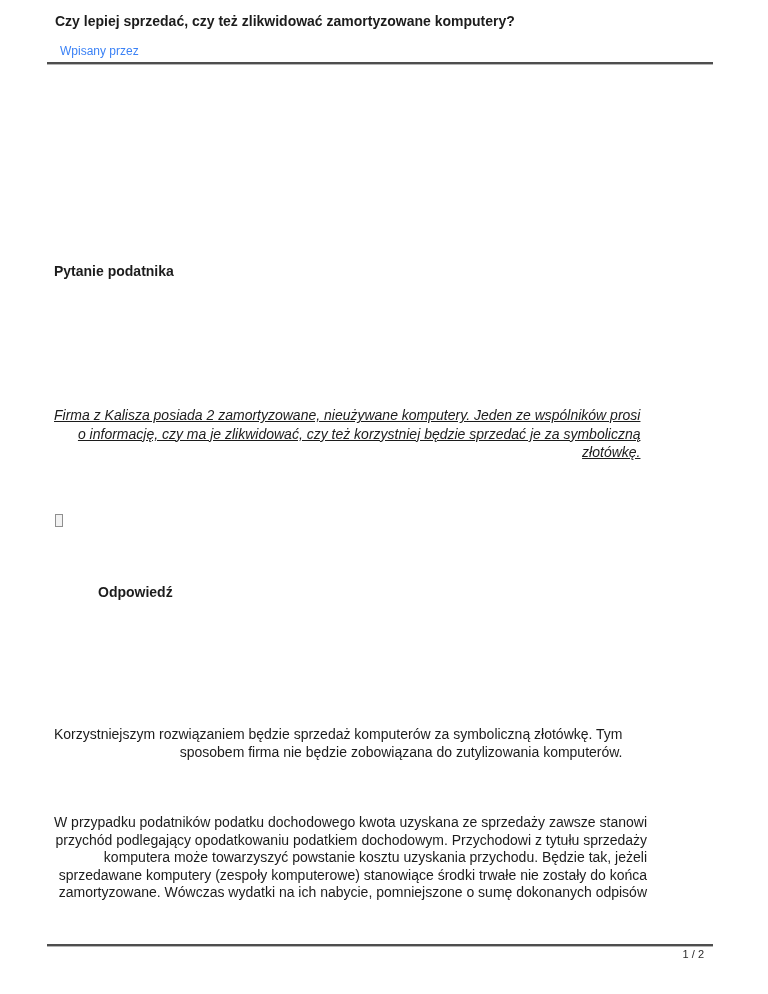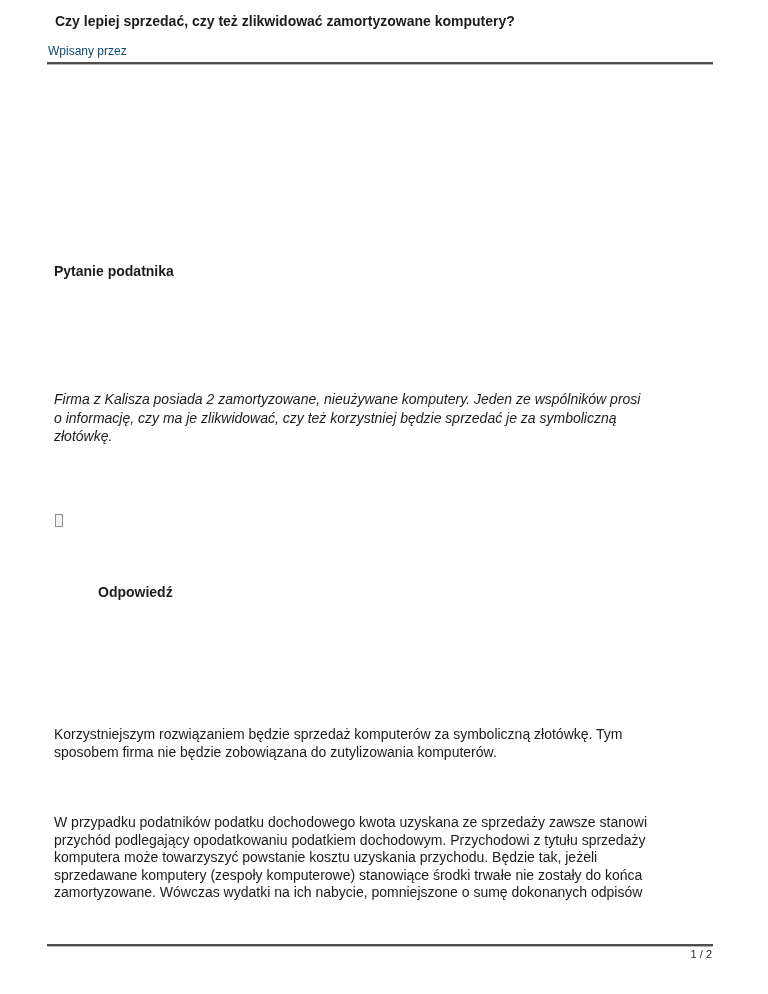--- a/index.html
+++ b/index.html
@@ -8,37 +8,38 @@
     background: #ffffff;
   }
   .page {
     position: relative;
     width: 768px;
     height: 994px;
     background: #ffffff;
     font-family: "Liberation Sans", sans-serif;
     color: #1c1c1c;
     overflow: hidden;
+    text-align: right;
   }
   .abs { position: absolute; }
 
   .doc-title {
     left: 55px;
     top: 13px;
     font-size: 14px;
     font-weight: 700;
     line-height: 17px;
     white-space: nowrap;
   }
   .byline {
-    left: 48px;
+    left: 60px;
     top: 44px;
     font-size: 12px;
     line-height: 14px;
-    color: #0c4a6e;
+    color: #3b82f6;
   }
   .rule {
     left: 47px;
     width: 666px;
     height: 0;
     border-top: 2px solid #4e4e4e;
     border-bottom: 1px solid #b5b5b5;
   }
   .rule-header { top: 62px; }
   .rule-footer { top: 944px; }
@@ -51,39 +52,40 @@
   }
   .intro-question { top: 124px; }
   .section-heading {
     left: 54px;
     font-size: 14px;
     font-weight: 700;
     line-height: 17px;
   }
   .question-heading { top: 263px; }
   .question-body {
-    top: 390px;
+    top: 406px;
     font-style: italic;
     line-height: 18.5px;
+    text-decoration: underline;
   }
   .missing-glyph-box {
     left: 55px;
     top: 514px;
     width: 6px;
     height: 11px;
     border: 1px solid #8f8f8f;
     background: #f2f2f2;
   }
   .answer-heading { top: 584px; margin-left: 44px; }
   .answer-p1 { top: 726px; }
   .answer-p2 { top: 814px; }
 
   .page-indicator {
     top: 948px;
-    right: 56px;
+    right: 64px;
     font-size: 11px;
     line-height: 13px;
     color: #2a2a2a;
   }
 </style>
 </head>
 <body>
 
 <div class="page">
 

